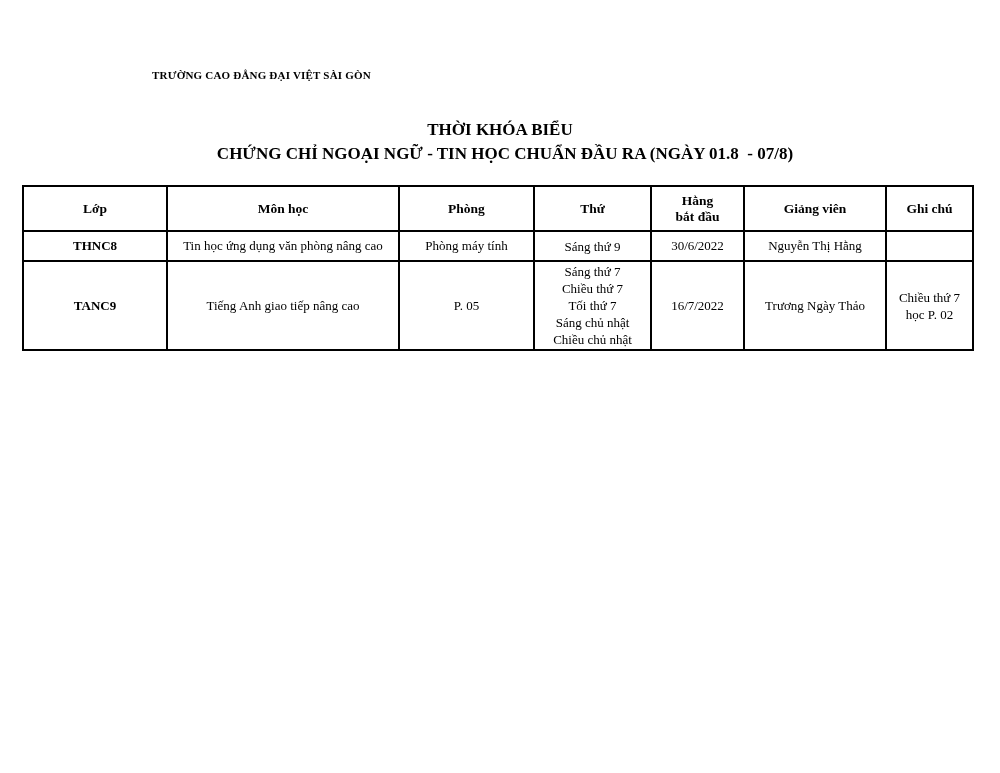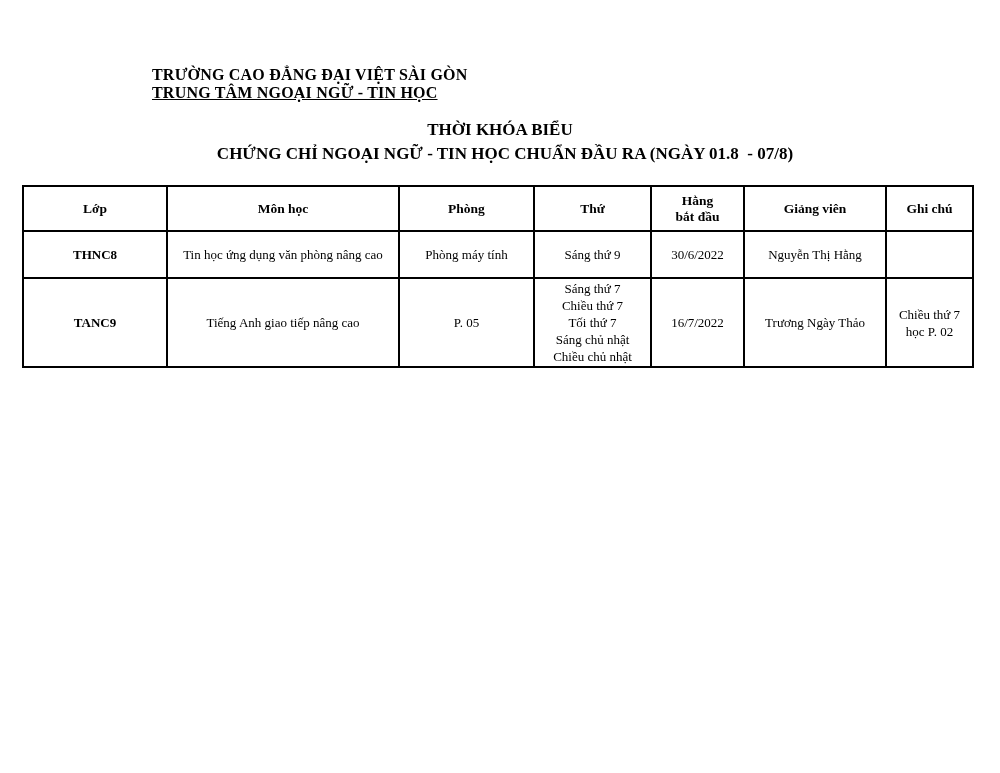--- a/index.html
+++ b/index.html
@@ -12,23 +12,23 @@
     position: relative;
     width: 1000px;
     height: 773px;
     background: #ffffff;
     overflow: hidden;
   }
   .letterhead {
     position: absolute;
     left: 152px;
     top: 66px;
-    text-align: left;
+    text-align: center;
     font-weight: bold;
-    font-size: 16px;
+    font-size: 11px;
     line-height: 18px;
     letter-spacing: 0.2px;
   }
   .letterhead .line2 {
     text-decoration: underline;
   }
   .title-block {
     position: absolute;
     left: 0;
     top: 118px;
@@ -56,35 +56,34 @@
     white-space: pre-line;
     padding: 1px 2px;
     overflow: hidden;
   }
   table.schedule th {
     font-weight: bold;
     font-size: 13.5px;
     line-height: 16px;
   }
   tr.header-row   { height: 45px; font-family: Liberation Serif, serif; }
-  tr.body-row     { height: 47px; }
+  tr.body-row     { height: 30px; }
   tr.body-row-tall{ height: 88px; }
   td.cell-lop { font-weight: bold; }
   td.cell-mon-hoc { text-align: left; padding-left: 4px; }
   td.cell-thu { line-height: 17px; }
   td.cell-ghi-chu { line-height: 17px; }
 </style>
 </head>
 <body>
 
 <div class="page">
 
   <div class="letterhead">
     <div class="line1">TRƯỜNG CAO ĐẲNG ĐẠI VIỆT SÀI GÒN</div>
-    <div class="line2">TRUNG TÂM NGOẠI NGỮ - TIN HỌC</div>
   </div>
 
   <div class="title-block">
     <div class="title-line1">THỜI KHÓA BIỂU</div>
     <div class="title-line2">CHỨNG CHỈ NGOẠI NGỮ - TIN HỌC CHUẨN ĐẦU RA (NGÀY 01.8  - 07/8)</div>
   </div>
 
   <table class="schedule">
     <colgroup>
       <col style="width:144px">

